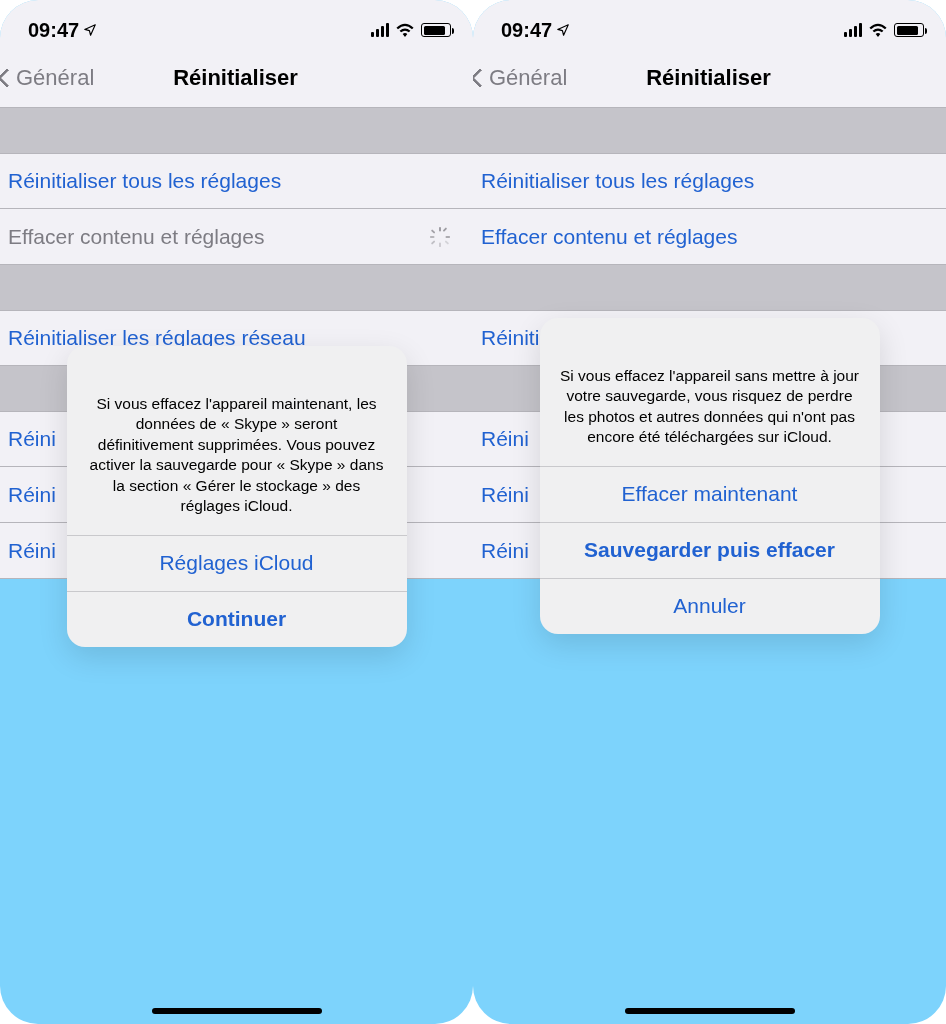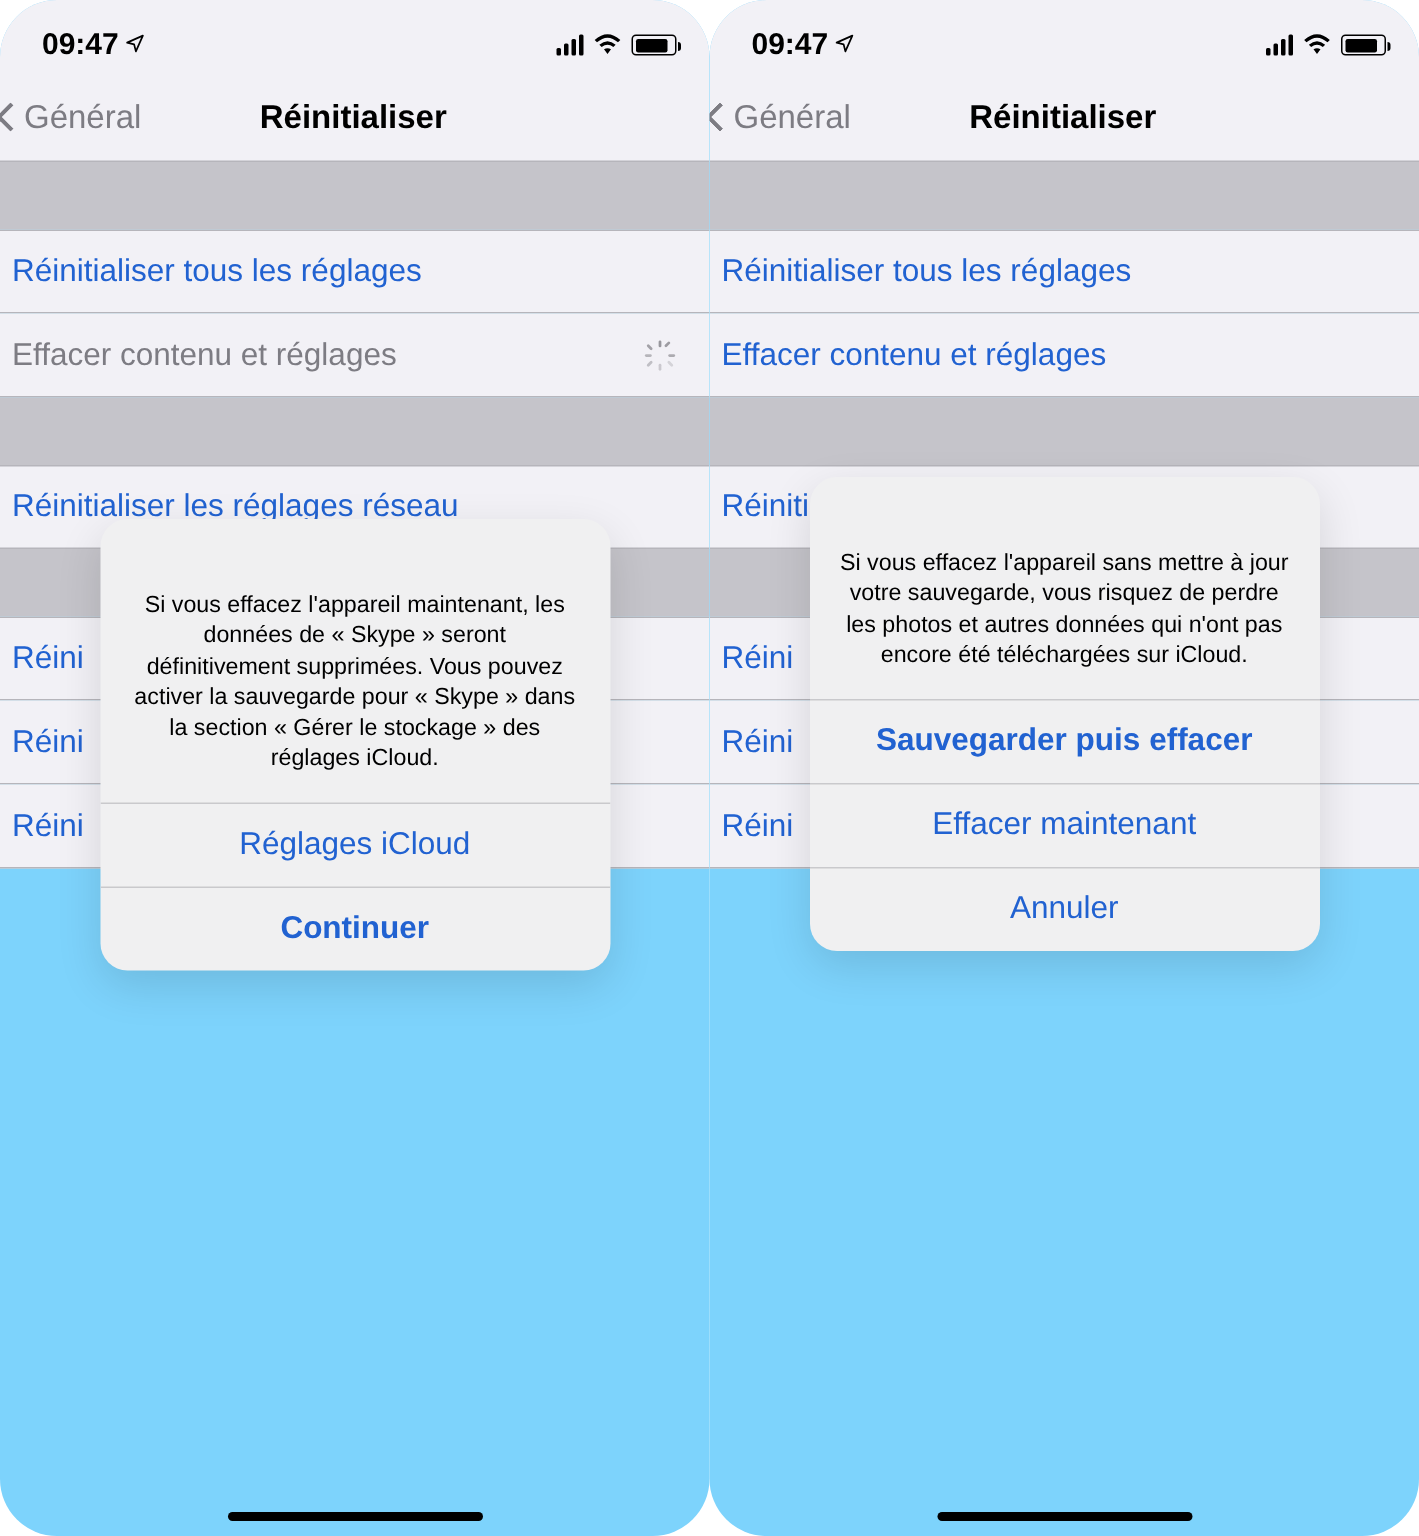--- a/index.html
+++ b/index.html
@@ -233,19 +233,19 @@
       <span>Réini</span>
     </div>
   <div class="cell">
       <span>Réini</span>
     </div>
 
   <div class="alert a2">
     <div class="pad">
       <p>Si vous effacez l'appareil sans mettre à jour votre sauvegarde, vous risquez de perdre les photos et autres données qui n'ont pas encore été téléchargées sur iCloud.</p>
     </div>
+    <div class="alert-btn">Effacer maintenant</div>
     <div class="alert-btn bold">Sauvegarder puis effacer</div>
-    <div class="alert-btn">Effacer maintenant</div>
     <div class="alert-btn">Annuler</div>
   </div>
 
   <div class="home-ind"></div>
 </div>
 
 </body></html>

